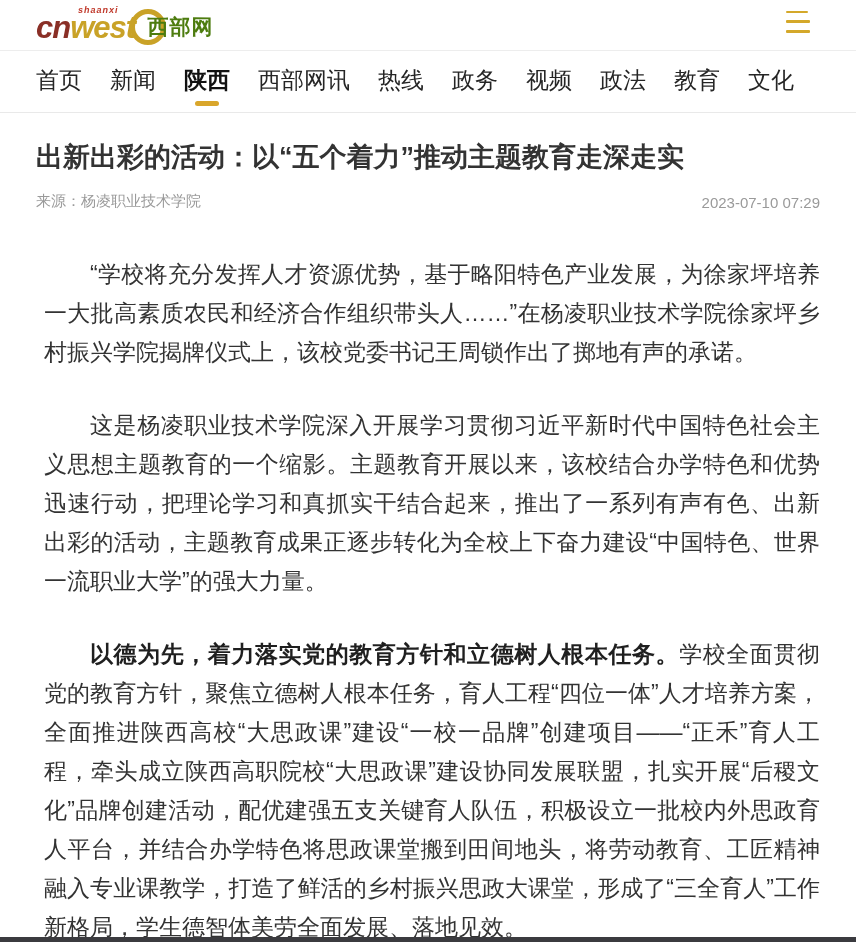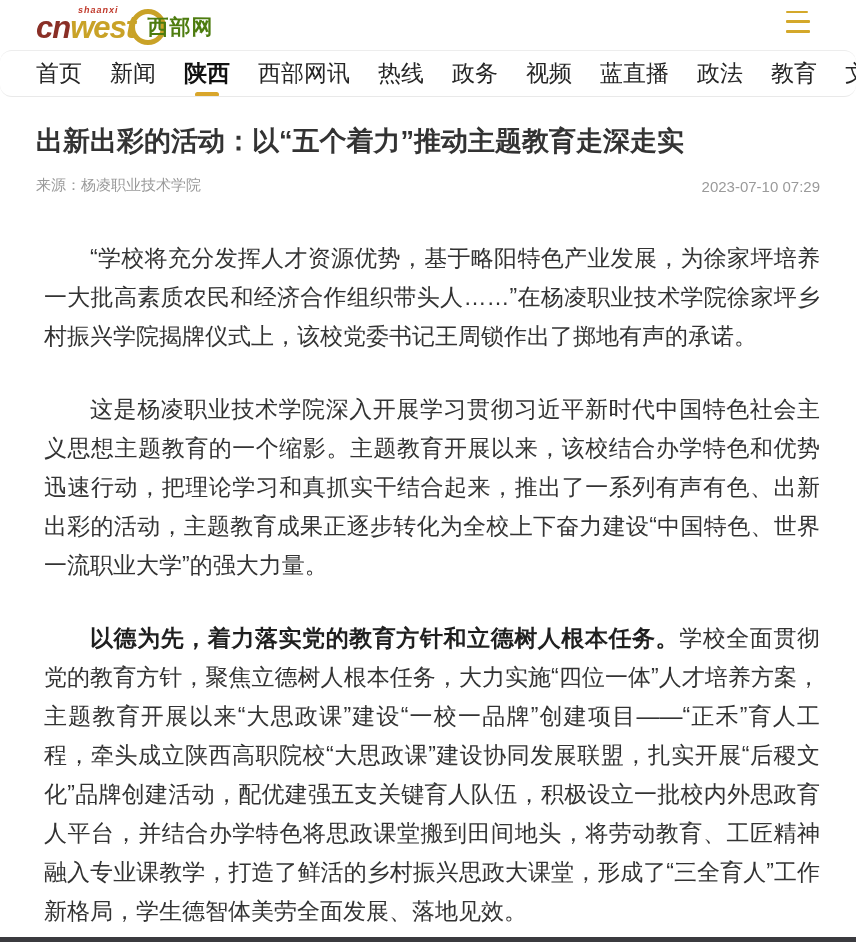--- a/index.html
+++ b/index.html
@@ -19,23 +19,23 @@
   .logo-shaanxi { position:absolute; left:42px; top:-3px; font-size:9px; font-weight:bold;
                   font-style:italic; color:#C0392B; letter-spacing:1px; }
   .logo-site { position:relative; font-size:21px; font-weight:bold; color:#4d7c0f;
                margin-left:8px; vertical-align:4px; letter-spacing:1px; }
   .hamburger { position:absolute; right:46px; top:11px; width:24px; height:22px;
                display:flex; flex-direction:column; justify-content:space-between; cursor:pointer; }
   .hamburger span { display:block; height:3px; background:#D4A82A; border-radius:1px; }
   .hamburger span:first-child { height:2px; width:22px; }
 
   
-  .navbar { height:47px; border-top:1px solid #ededed; border-bottom:1px solid #e9e9e9;
-            display:flex; align-items:center; gap:28px; padding:0 0 0 36px;
-            overflow:hidden; white-space:nowrap;border-radius:12px; }
+  .navbar { height:63px; border-top:1px solid #ededed; border-bottom:1px solid #e9e9e9;
+            display:flex; gap:28px; padding:0 0 0 36px;
+            overflow:hidden; white-space:nowrap; }
   .nav-item { position:relative; font-size:23px; color:#252525; text-decoration:none;
               flex:0 0 auto; padding:14px 0; cursor:pointer; }
   .nav-item.active { font-weight:bold; color:#111; }
   .nav-item.active::after { content:""; position:absolute; left:50%; transform:translateX(-50%);
               bottom:6px; width:24px; height:5px; border-radius:3px; background:#D9A62B; }
 
   
   .article { padding:0 36px; }
   .title { margin-top:27px; font-size:27px; line-height:35px; font-weight:bold; color:#333; }
   .meta { margin-top:17px; display:flex; justify-content:space-between; align-items:flex-end;
@@ -67,33 +67,32 @@
   </div>
 
   <nav class="navbar">
     <a class="nav-item">首页</a>
     <a class="nav-item">新闻</a>
     <a class="nav-item active">陕西</a>
     <a class="nav-item">西部网讯</a>
     <a class="nav-item">热线</a>
     <a class="nav-item">政务</a>
     <a class="nav-item">视频</a>
-    <a class="nav-item">蓝直播</a>
     <a class="nav-item">政法</a>
     <a class="nav-item">教育</a>
     <a class="nav-item">文化</a>
   </nav>
 
   <div class="article">
     <h1 class="title">出新出彩的活动：以“五个着力”推动主题教育走深走实</h1>
     <div class="meta">
       <span>来源：杨凌职业技术学院</span>
       <span>2023-07-10 07:29</span>
     </div>
     <div class="body">
       <p><b></b><span>“学校将充分发挥人才资源优势，基于略阳特色产业发展，为徐家坪培养一大批高素质农民和经济合作组织带头人……”在杨凌职业技术学院徐家坪乡村振兴学院揭牌仪式上，该校党委书记王周锁作出了掷地有声的承诺。</span></p>
       <p><b></b><span>这是杨凌职业技术学院深入开展学习贯彻习近平新时代中国特色社会主义思想主题教育的一个缩影。主题教育开展以来，该校结合办学特色和优势迅速行动，把理论学习和真抓实干结合起来，推出了一系列有声有色、出新出彩的活动，主题教育成果正逐步转化为全校上下奋力建设“中国特色、世界一流职业大学”的强大力量。</span></p>
-      <p><b>以德为先，着力落实党的教育方针和立德树人根本任务。</b><span>学校全面贯彻党的教育方针，聚焦立德树人根本任务，大力实施“四位一体”人才培养方案，主题教育开展以来“大思政课”建设“一校一品牌”创建项目——“正禾”育人工程，牵头成立陕西高职院校“大思政课”建设协同发展联盟，扎实开展“后稷文化”品牌创建活动，配优建强五支关键育人队伍，积极设立一批校内外思政育人平台，并结合办学特色将思政课堂搬到田间地头，将劳动教育、工匠精神融入专业课教学，打造了鲜活的乡村振兴思政大课堂，形成了“三全育人”工作新格局，学生德智体美劳全面发展、落地见效。</span></p>
+      <p><b>以德为先，着力落实党的教育方针和立德树人根本任务。</b><span>学校全面贯彻党的教育方针，聚焦立德树人根本任务，育人工程“四位一体”人才培养方案，全面推进陕西高校“大思政课”建设“一校一品牌”创建项目——“正禾”育人工程，牵头成立陕西高职院校“大思政课”建设协同发展联盟，扎实开展“后稷文化”品牌创建活动，配优建强五支关键育人队伍，积极设立一批校内外思政育人平台，并结合办学特色将思政课堂搬到田间地头，将劳动教育、工匠精神融入专业课教学，打造了鲜活的乡村振兴思政大课堂，形成了“三全育人”工作新格局，学生德智体美劳全面发展、落地见效。</span></p>
     </div>
   </div>
 
   <div class="bottom-bar"></div>
 </div>
 
 </body></html>

